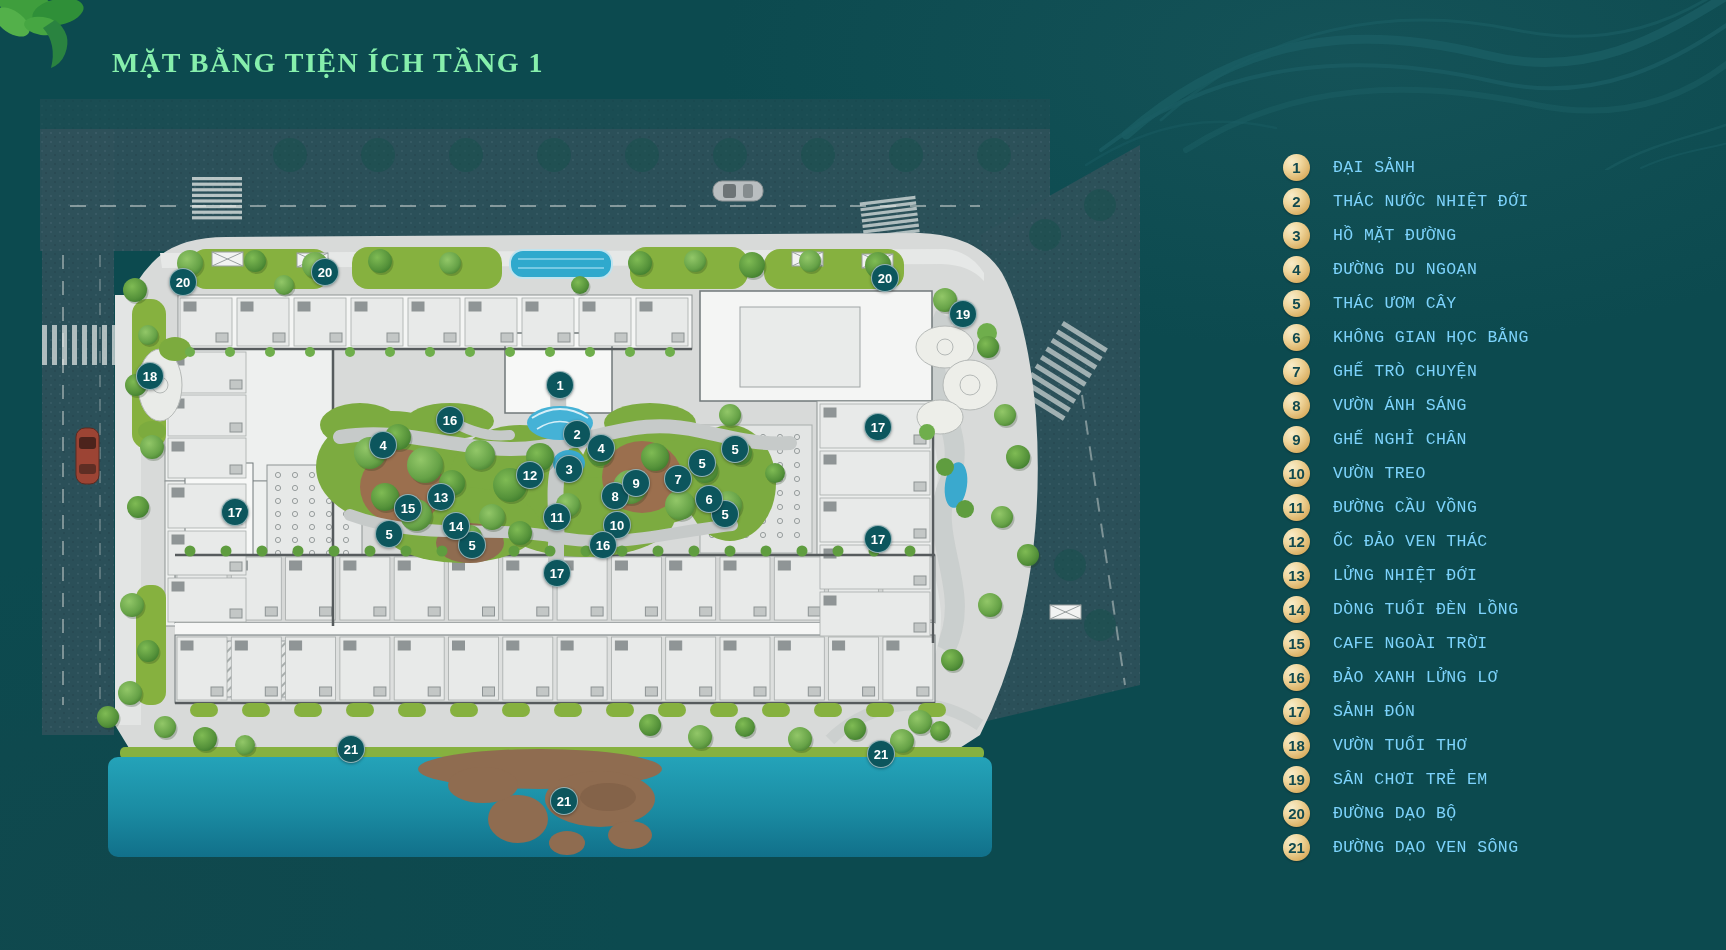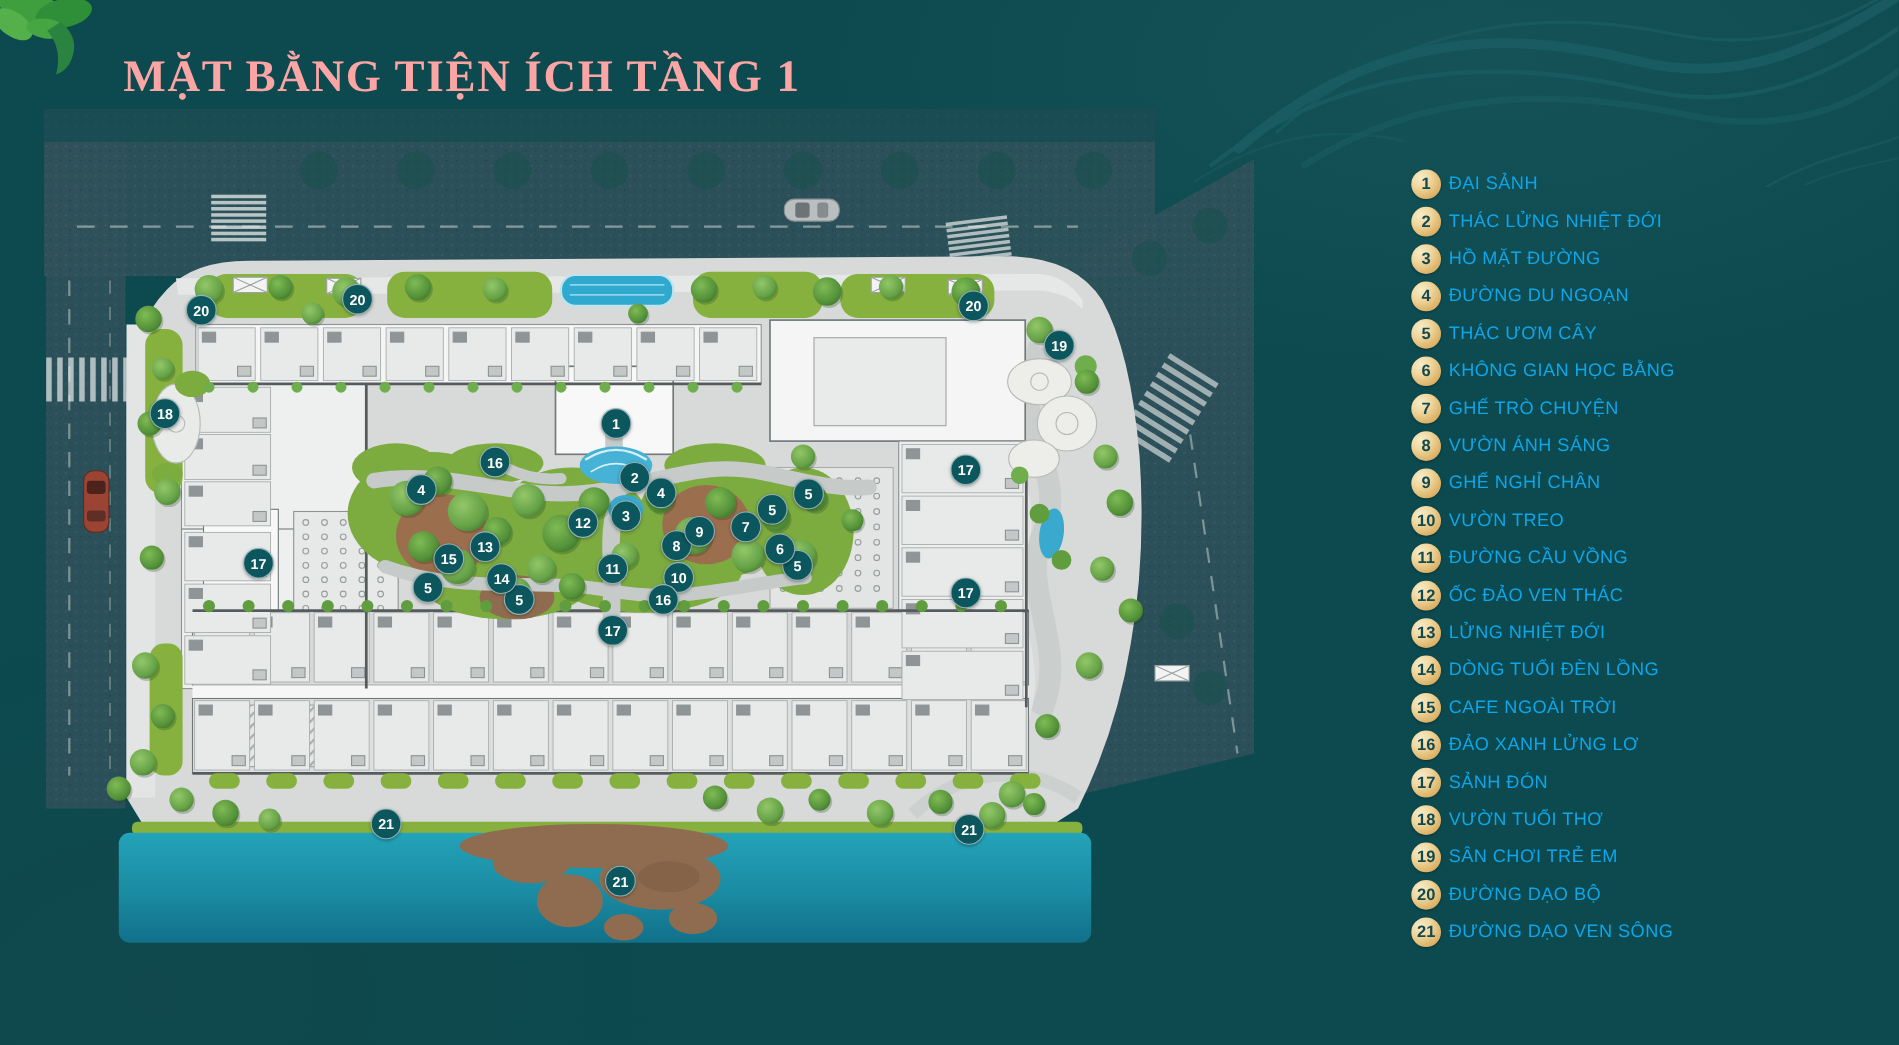--- a/index.html
+++ b/index.html
@@ -4,24 +4,24 @@
 <style>
   html,body{margin:0;padding:0;}
   body{
     width:1726px;height:950px;overflow:hidden;position:relative;
     background:#0c4a4f;
     background-image:radial-gradient(900px 420px at 78% 6%, rgba(42,104,110,.28), rgba(42,104,110,0) 70%),
                      radial-gradient(700px 500px at 8% 95%, rgba(20,70,75,.5), rgba(20,70,75,0) 70%);
     font-family:"Liberation Sans","DejaVu Sans",sans-serif;
   }
   .title{
-    position:absolute;left:112px;top:18px;
+    position:absolute;left:112px;top:28px;
     font-family:"Liberation Serif","DejaVu Serif",serif;
-    font-weight:bold;font-size:41px;letter-spacing:1.5px;
-    color:#fca5a5;white-space:nowrap;
+    font-weight:bold;font-size:28px;letter-spacing:1.5px;
+    color:#86efac;white-space:nowrap;
   }
   .decor{position:absolute;pointer-events:none;}
   #palm-decor{left:0;top:0;}
   #wave-decor{right:0;top:0;}
   .plan{position:absolute;left:40px;top:85px;width:1100px;height:785px;}
   .plan svg{position:absolute;left:0;top:0;}
   .plan-marker{
     position:absolute;width:26px;height:26px;border-radius:50%;
     background:#0c565d;border:1px solid rgba(255,255,255,.55);
     box-shadow:0 1px 3px rgba(0,0,0,.35);
@@ -31,21 +31,21 @@
   }
   .legend{position:absolute;left:1283px;top:150px;list-style:none;margin:0;padding:0;}
   .legend-row{display:flex;align-items:center;height:34px;}
   .legend-badge{
     flex:0 0 auto;width:27px;height:27px;border-radius:50%;
     background:radial-gradient(circle at 32% 28%, #f8ecc9 0%, #f0d79e 35%, #d8ab5c 80%, #c89a4a 100%);
     color:#12494e;font-size:15px;font-weight:bold;
     display:flex;align-items:center;justify-content:center;
     box-shadow:0 1px 2px rgba(0,0,0,.3);
   }
-  .legend-label{margin-left:7px;color:#0ea5e9;font-size:16.5px;letter-spacing:.4px;white-space:nowrap;}
+  .legend-label{margin-left:23px;color:#7dd3fc;font-size:16.5px;letter-spacing:.4px;white-space:nowrap;font-family:Liberation Mono, monospace;}
 </style>
 </head>
 <body>
 
 <svg id="palm-decor" class="decor" width="170" height="150" viewBox="0 0 170 150">
   <g stroke="#2c7a40" stroke-width="1.1" opacity=".9">
     <g id="fronds"></g>
   </g>
   <g>
     <ellipse cx="28" cy="8" rx="30" ry="16" fill="#3f9e3d" transform="rotate(18 28 8)"></ellipse>
@@ -789,21 +789,21 @@
     </div>
 </div>
 
 <ul class="legend" id="legend-list">
     <li class="legend-row">
       <span class="legend-badge">1</span>
       <span class="legend-label">ĐẠI SẢNH</span>
     </li>
     <li class="legend-row">
       <span class="legend-badge">2</span>
-      <span class="legend-label">THÁC LỬNG NHIỆT ĐỚI</span>
+      <span class="legend-label">THÁC NƯỚC NHIỆT ĐỚI</span>
     </li>
     <li class="legend-row">
       <span class="legend-badge">3</span>
       <span class="legend-label">HỒ MẶT ĐƯỜNG</span>
     </li>
     <li class="legend-row">
       <span class="legend-badge">4</span>
       <span class="legend-label">ĐƯỜNG DU NGOẠN</span>
     </li>
     <li class="legend-row">

